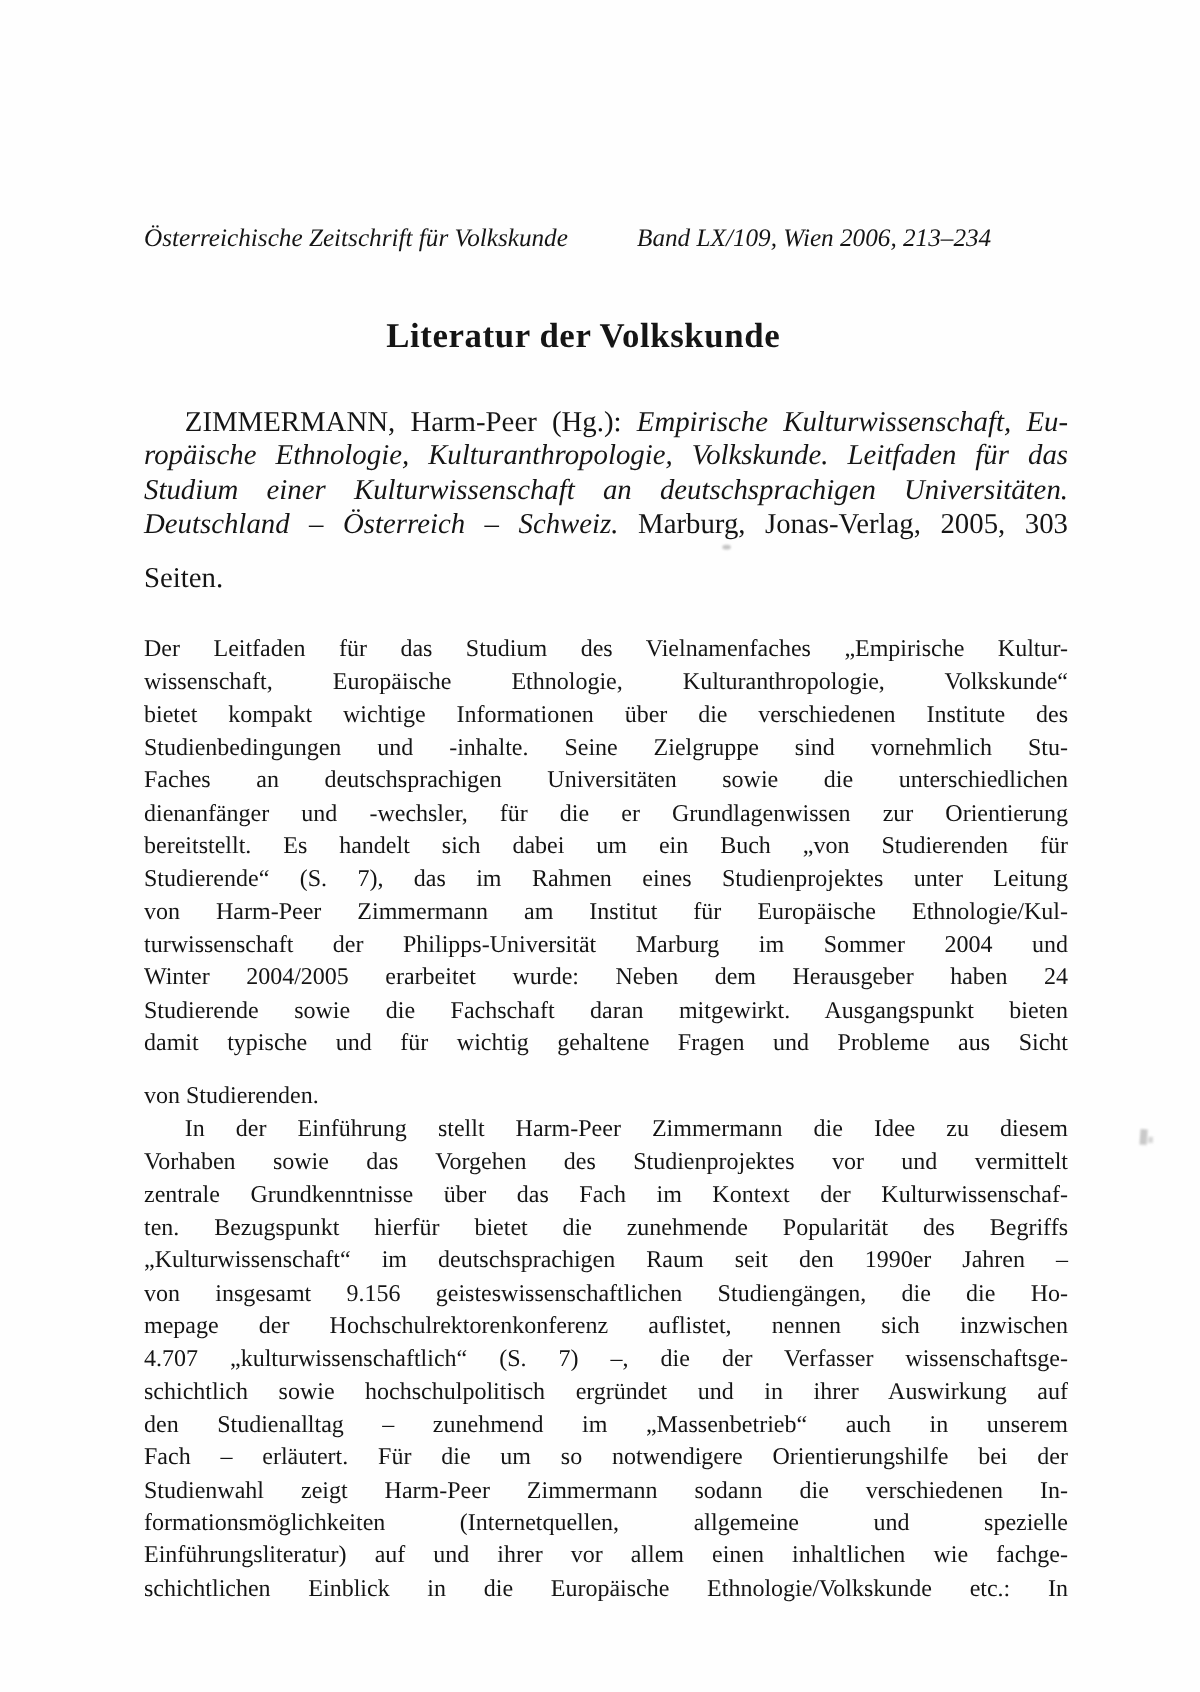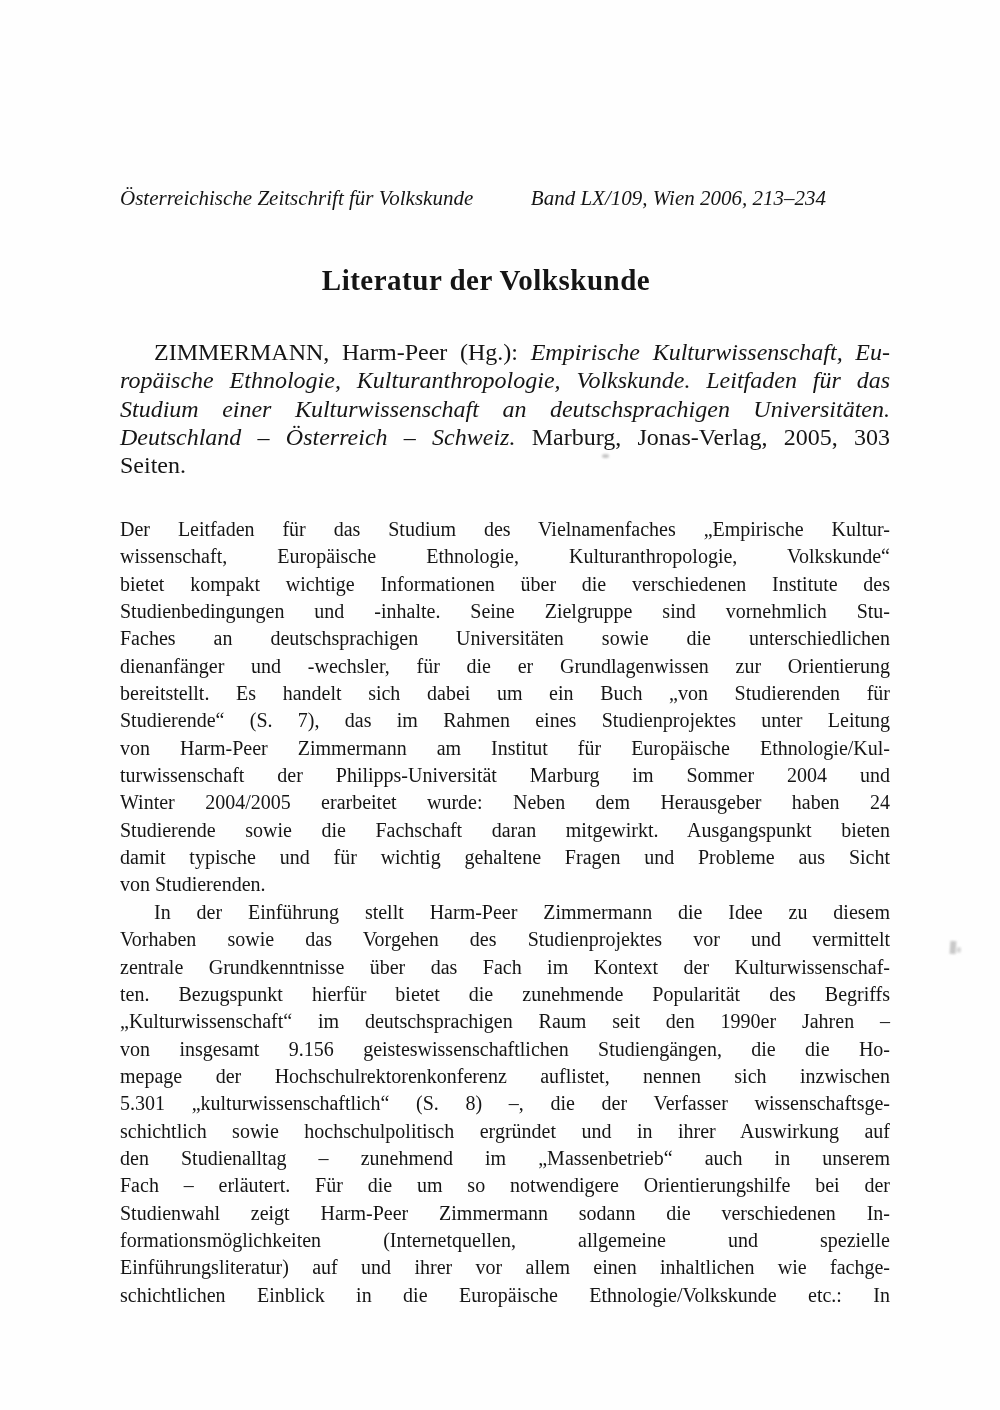--- a/index.html
+++ b/index.html
@@ -29,24 +29,24 @@
     top: 262px;
     text-align: center;
     font-weight: bold;
     font-size: 29px;
     line-height: 36px;
     letter-spacing: 0.5px;
   }
   .title span { display: inline-block; transform: translateX(-19px); }
 
   .citation { top: 338px; font-size: 24px; line-height: 28.3px; }
-  .bodytext { top: 516px; font-size: 20px; line-height: 27.35px; }
+  .bodytext { top: 528px; font-size: 20px; line-height: 27.35px; }
 
   .tline { text-align: justify; text-align-last: justify; }
-  .tline.last { text-align-last: left; }
+  .tline.last { text-align-last: left; margin-top: 17px; }
   .tline.ind { text-indent: 34px; }
   .it { font-style: italic; }
 
   .artifact { position: absolute; pointer-events: none; }
   .a1 {
     left: 950px; top: 941px; width: 6px; height: 13px;
     background: #c9c9c9; filter: blur(1px); transform: rotate(4deg);
   }
   .a1::after {
     content: ""; position: absolute; left: 7px; top: 6px;
@@ -97,21 +97,21 @@
         <div class="tline last"><span>von Studierenden.</span></div>
       </div>
       <div>
         <div class="tline ind"><span>In der Einführung stellt Harm-Peer Zimmermann die Idee zu diesem</span></div>
         <div class="tline"><span>Vorhaben sowie das Vorgehen des Studienprojektes vor und vermittelt</span></div>
         <div class="tline"><span>zentrale Grundkenntnisse über das Fach im Kontext der Kulturwissenschaf-</span></div>
         <div class="tline"><span>ten. Bezugspunkt hierfür bietet die zunehmende Popularität des Begriffs</span></div>
         <div class="tline"><span>„Kulturwissenschaft“ im deutschsprachigen Raum seit den 1990er Jahren –</span></div>
         <div class="tline"><span>von insgesamt 9.156 geisteswissenschaftlichen Studiengängen, die die Ho-</span></div>
         <div class="tline"><span>mepage der Hochschulrektorenkonferenz auflistet, nennen sich inzwischen</span></div>
-        <div class="tline"><span>5.301 „kulturwissenschaftlich“ (S. 8) –, die der Verfasser wissenschaftsge-</span></div>
+        <div class="tline"><span>4.707 „kulturwissenschaftlich“ (S. 7) –, die der Verfasser wissenschaftsge-</span></div>
         <div class="tline"><span>schichtlich sowie hochschulpolitisch ergründet und in ihrer Auswirkung auf</span></div>
         <div class="tline"><span>den Studienalltag – zunehmend im „Massenbetrieb“ auch in unserem</span></div>
         <div class="tline"><span>Fach – erläutert. Für die um so notwendigere Orientierungshilfe bei der</span></div>
         <div class="tline"><span>Studienwahl zeigt Harm-Peer Zimmermann sodann die verschiedenen In-</span></div>
         <div class="tline"><span>formationsmöglichkeiten (Internetquellen, allgemeine und spezielle</span></div>
         <div class="tline"><span>Einführungsliteratur) auf und ihrer vor allem einen inhaltlichen wie fachge-</span></div>
         <div class="tline"><span>schichtlichen Einblick in die Europäische Ethnologie/Volkskunde etc.: In</span></div>
       </div>
     </div>
 

